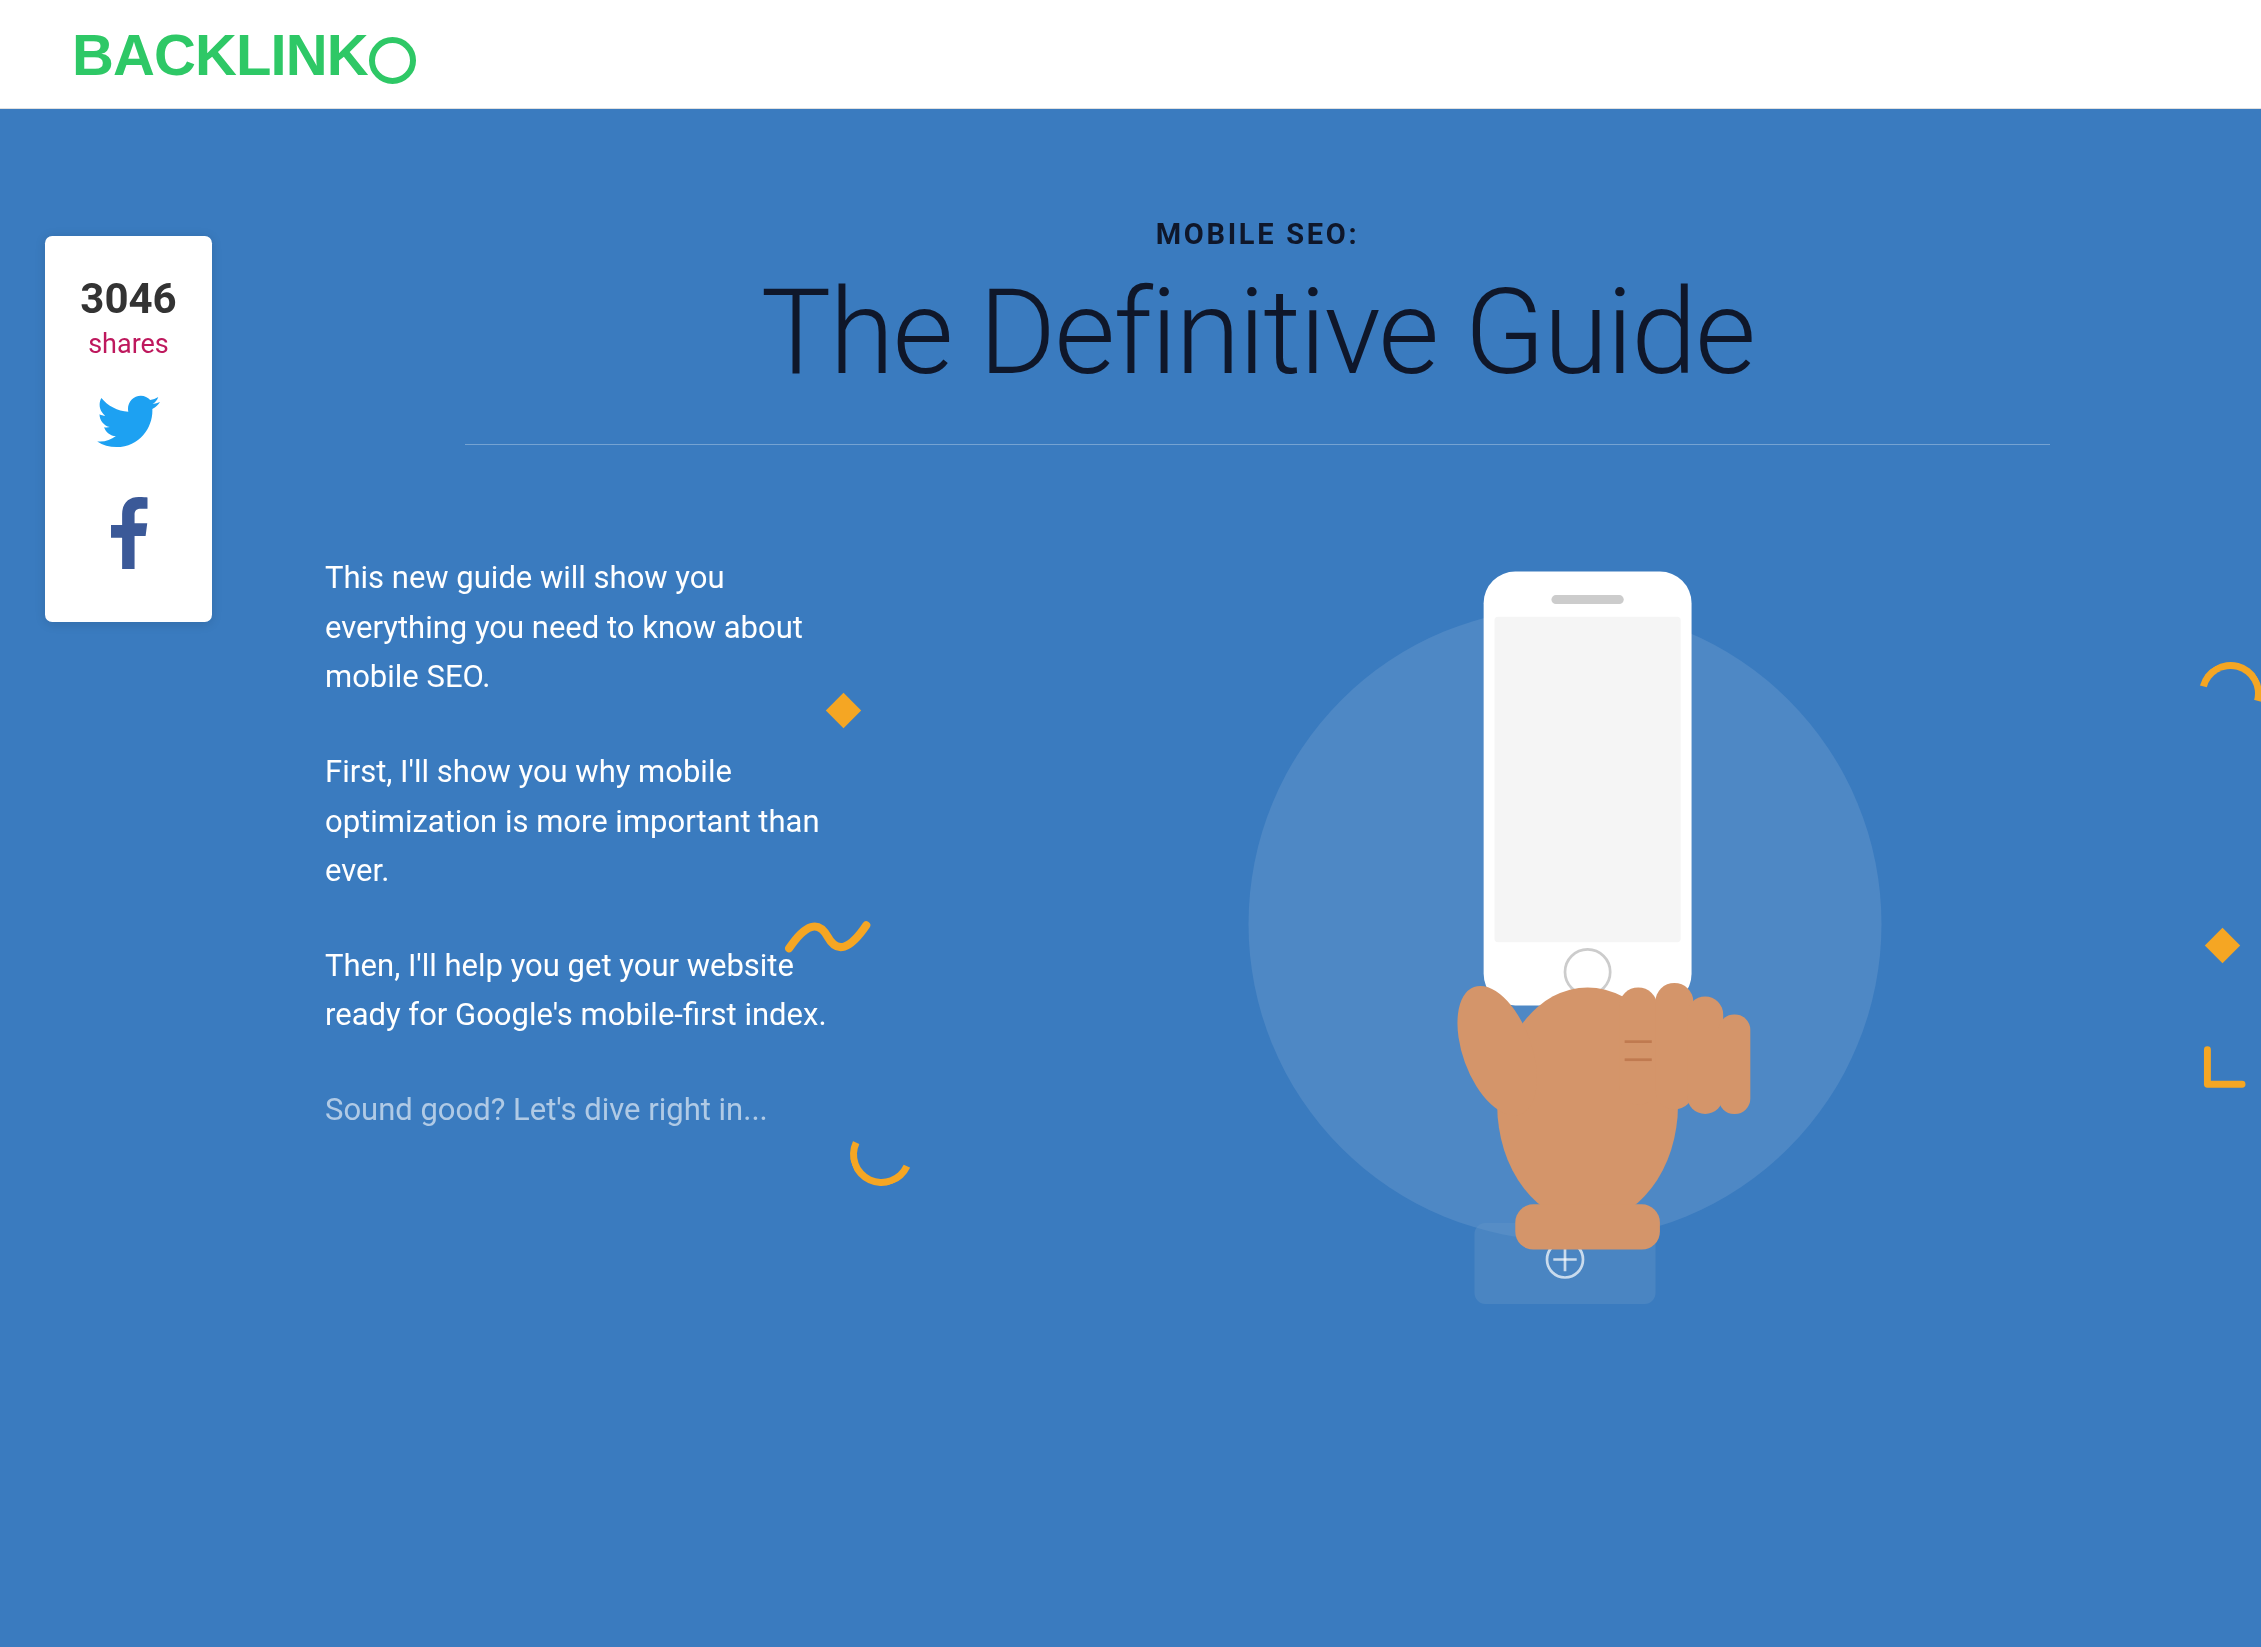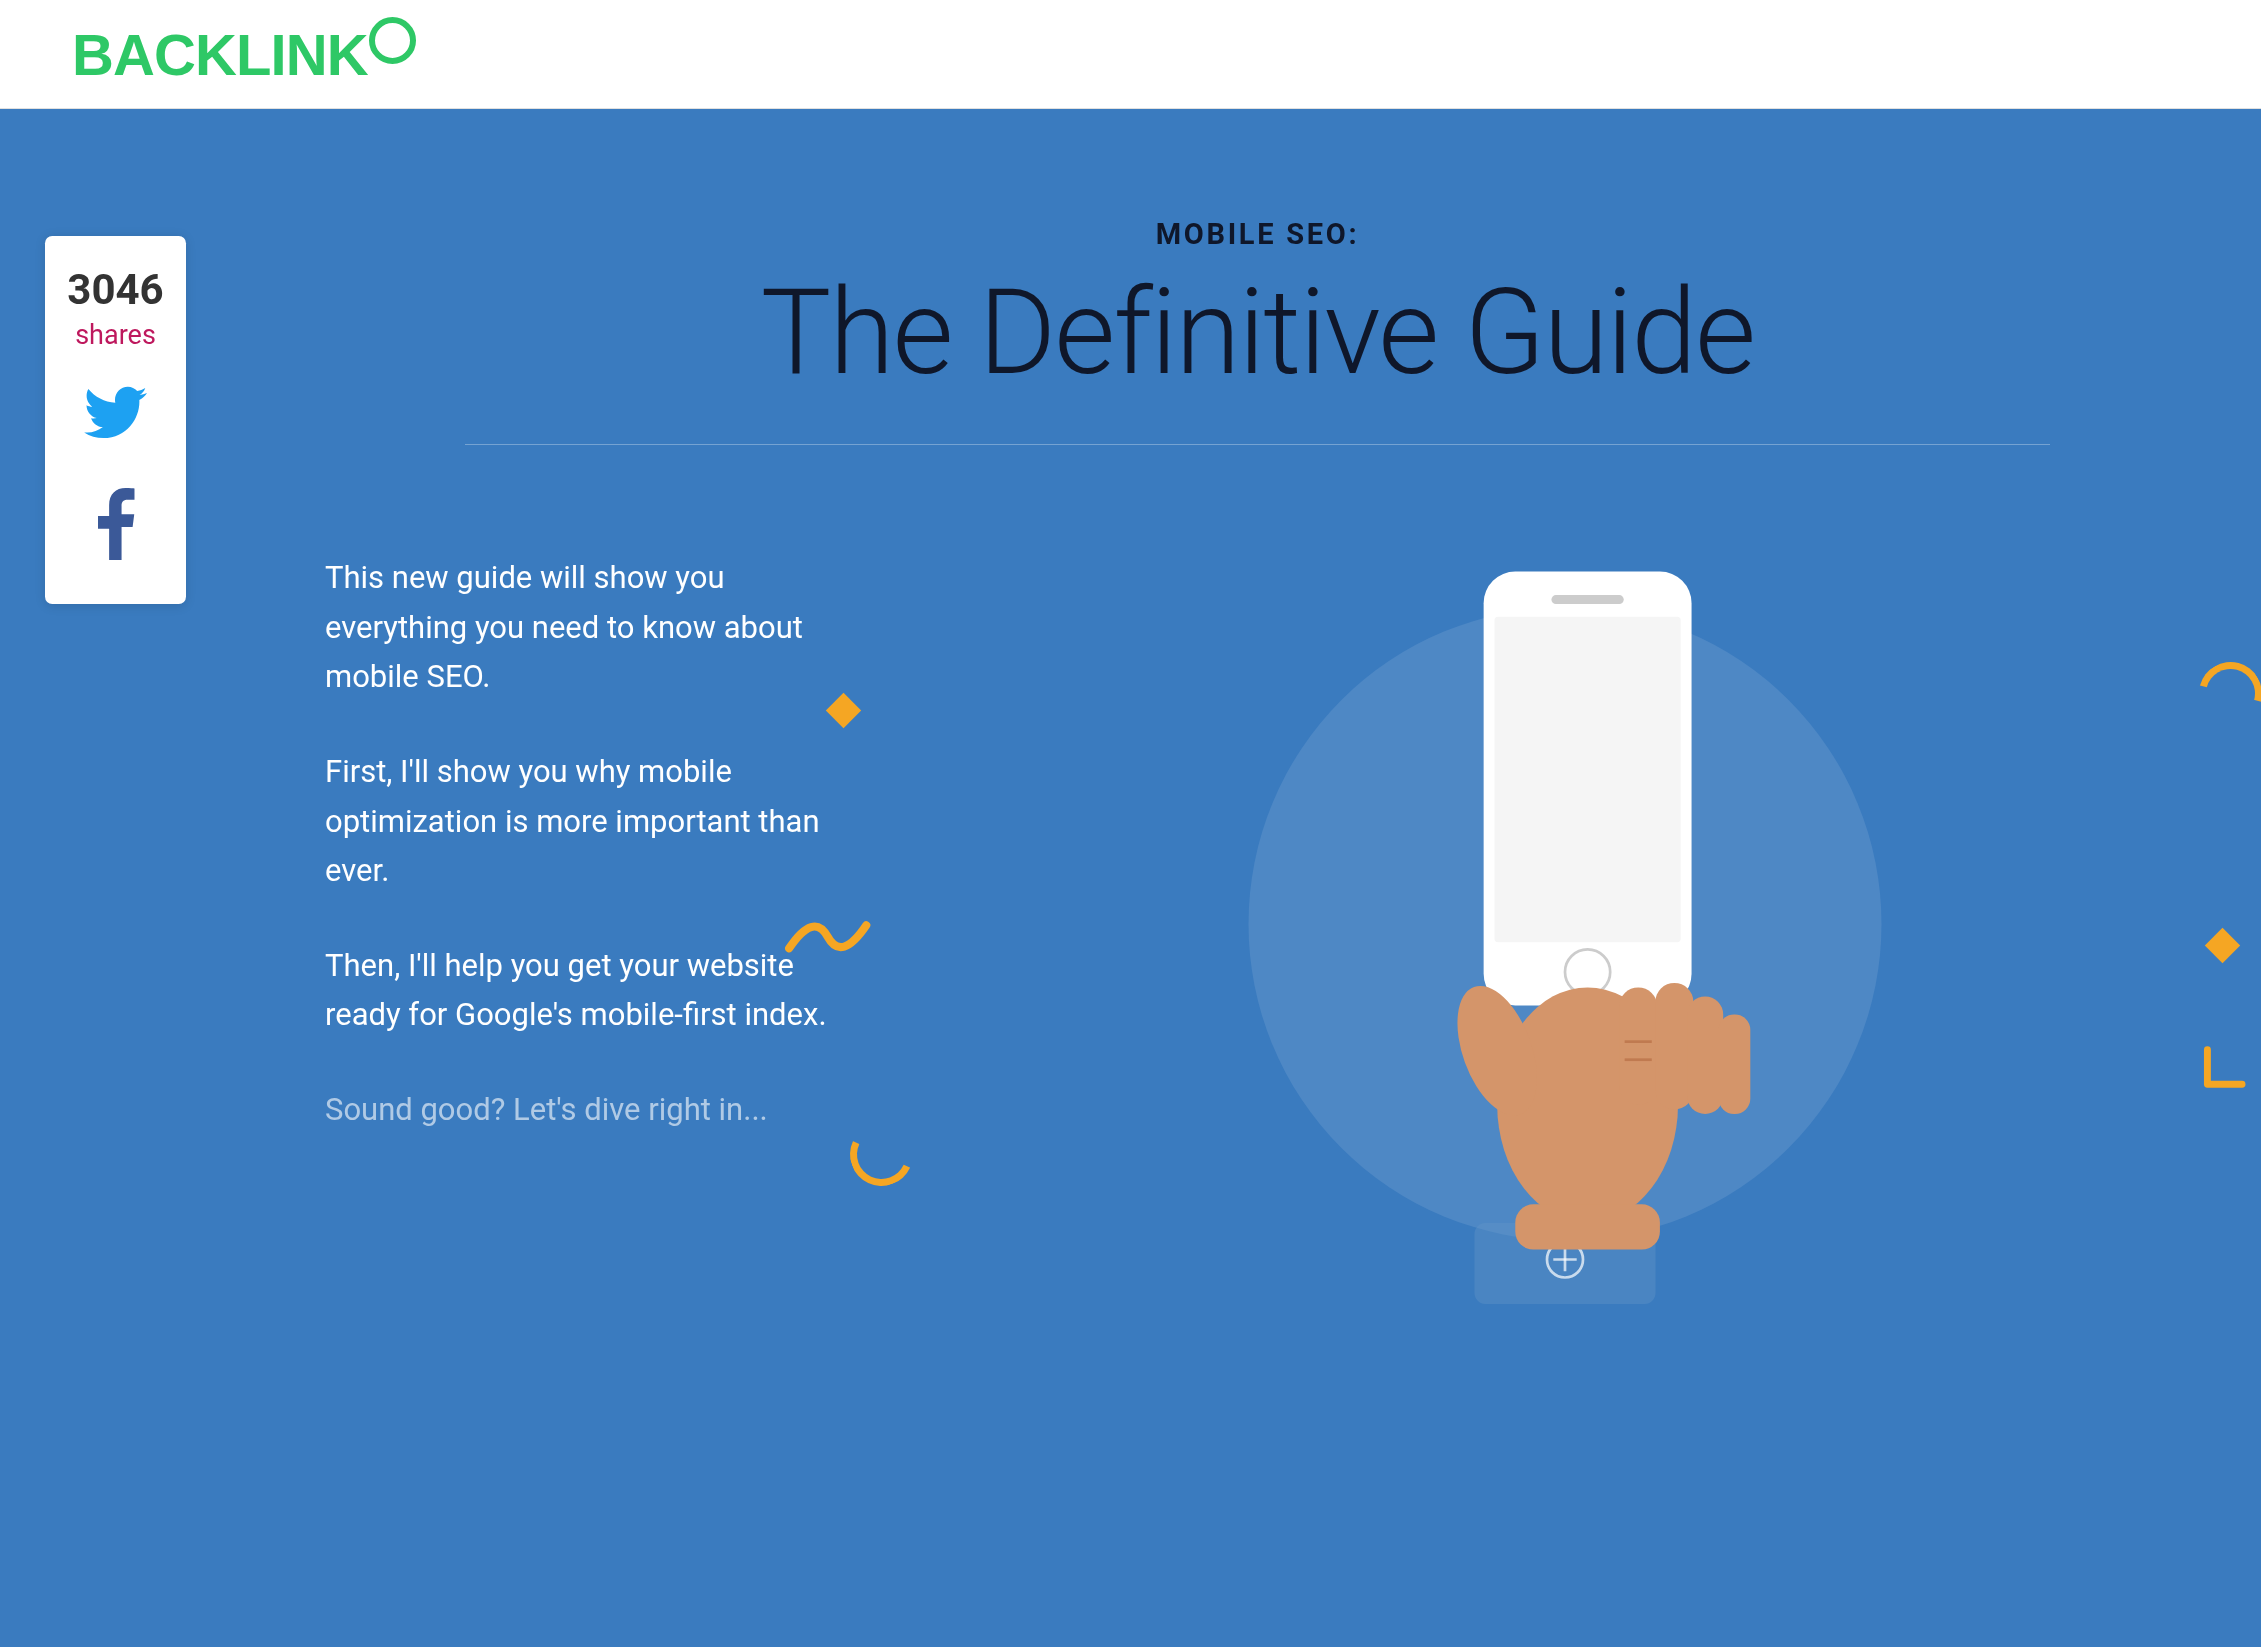--- a/index.html
+++ b/index.html
@@ -21,21 +21,21 @@
       height: 109px;
       display: flex;
       align-items: center;
       justify-content: space-between;
       padding: 0 72px;
       border-bottom: 1.4px solid #e0e0e0;
     }
 
     .logo {
       display: flex;
-      align-items: flex-start;
+      align-items: flex-end;
     }
 
     .logo-text {
       font-size: 58px;
       font-weight: 900;
       color: #2ec866;
       letter-spacing: -0.9px;
       font-family: 'Arial Black', Arial, sans-serif;
     }
 
@@ -73,26 +73,26 @@
       padding: 90px 72px 72px 72px;
     }
 
     
     .share-sidebar {
       position: absolute;
       left: 45px;
       top: 127px;
       background: #fff;
       border-radius: 7.2px;
-      padding: 27px 25px;
+      padding: 36px 25px;
       display: flex;
       flex-direction: column;
       align-items: center;
       gap: 22px;
-      width: 141px;
+      width: 167px;
       box-shadow: 0 1.8px 11px rgba(0,0,0,0.12);
     }
 
     .share-count {
       text-align: center;
       line-height: 1.3;
     }
 
     .share-number {
       font-size: 42px;

